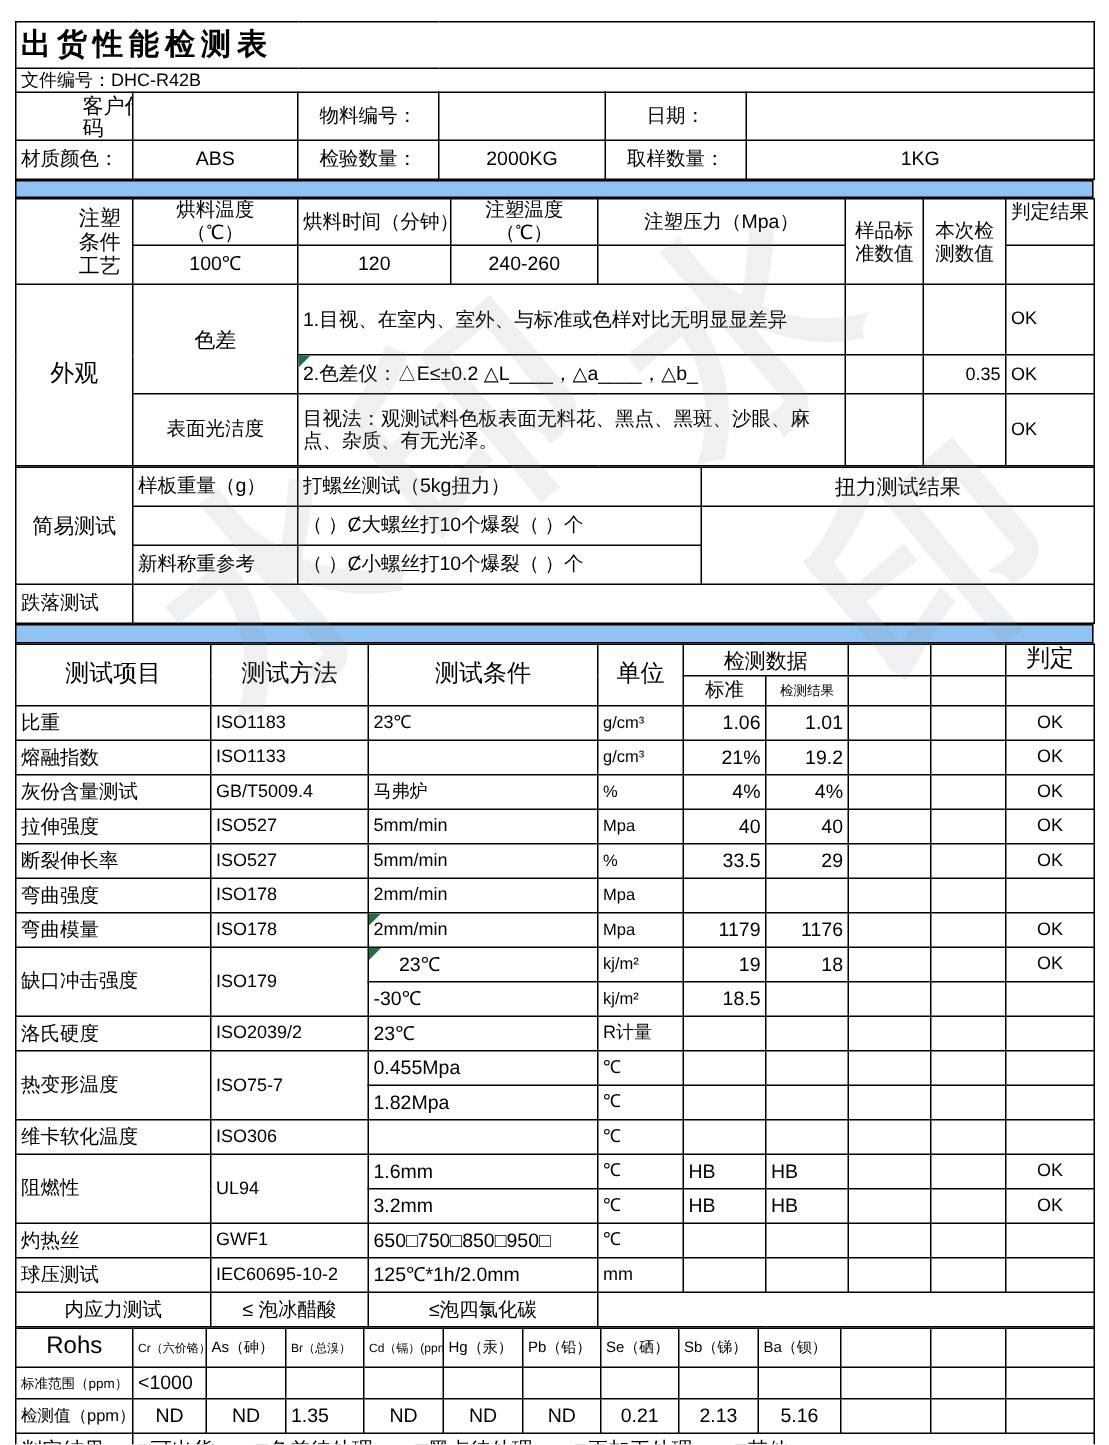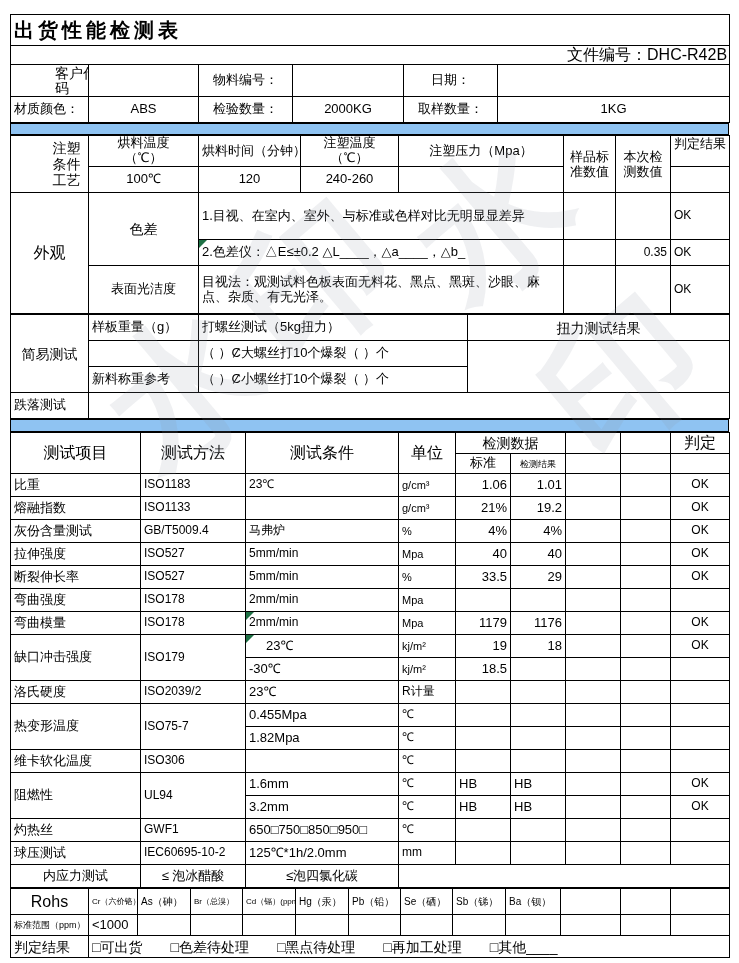--- a/index.html
+++ b/index.html
@@ -14,21 +14,21 @@
   
   tr.h15>td{height:15px}tr.h19>td{height:19px}tr.h20>td{height:20px}
   tr.h21>td{height:21px}tr.h22>td{height:22px}tr.h25>td{height:25px}
   tr.h27>td{height:27px}tr.h30>td{height:30px}tr.h46>td{height:46px}
   tr.h47>td{height:47px}
   
   .bar1{height:10px;background:#8fc3f2;border:1px solid #000;}
   .bar2{height:11px;background:#8fc3f2;border:1px solid #000;}
   
   .title{font-size:20px;font-weight:bold;text-align:left;letter-spacing:4px;}
-  .docrow{font-size:16px;text-align:right;padding-right:2px;}
+  .docrow{font-size:12px;padding-right:2px;}
   .f13{font-size:13px}.f14{font-size:14px}.f15{font-size:16px}
   .f11{font-size:11px}.f10{font-size:10px}.f9{font-size:9px}.f8{font-size:8px}
   .seclabel{font-size:14px;text-align:center;white-space:pre-line;padding-left:37px;}
   .clip2{white-space:normal;word-break:break-all;line-height:15px;
          height:27px;font-size:14px;padding-top:1px;vertical-align:top;padding-left:44px;}
   .clip2 span{display:inline-block;width:3em;}
   .hdr2{white-space:normal;word-break:break-all;line-height:15px;font-size:13px;text-align:center;}
   .gt{position:relative;}
   .gt::before{content:"";position:absolute;left:0;top:0;width:0;height:0;
       border:4px solid transparent;border-left-color:#1e7145;border-top-color:#1e7145;}
@@ -433,20 +433,35 @@
         <td></td>
         <td></td>
         <td></td>
         <td></td>
         <td></td>
         <td></td>
         <td></td>
             <td></td>
             <td></td>
       </tr>
+      <tr class="h22">
+        <td class="f11">检测值（ppm）</td>
+        <td class="ctr f13">ND</td>
+        <td class="ctr f13">ND</td>
+        <td class="f13">1.35</td>
+        <td class="ctr f13">ND</td>
+        <td class="ctr f13">ND</td>
+        <td class="ctr f13">ND</td>
+        <td class="ctr f13">0.21</td>
+        <td class="ctr f13">2.13</td>
+        <td class="ctr f13">5.16</td>
+        <td></td>
+            <td></td>
+            <td></td>
+      </tr>
       <tr class="h21">
         <td class="f14">判定结果</td>
         <td class="f14" colspan="12">□可出货　　□色差待处理　　□黑点待处理　　□再加工处理　　□其他____</td>
       </tr>
 
     </tbody>
       </table>
 
   </div>
 </div>

